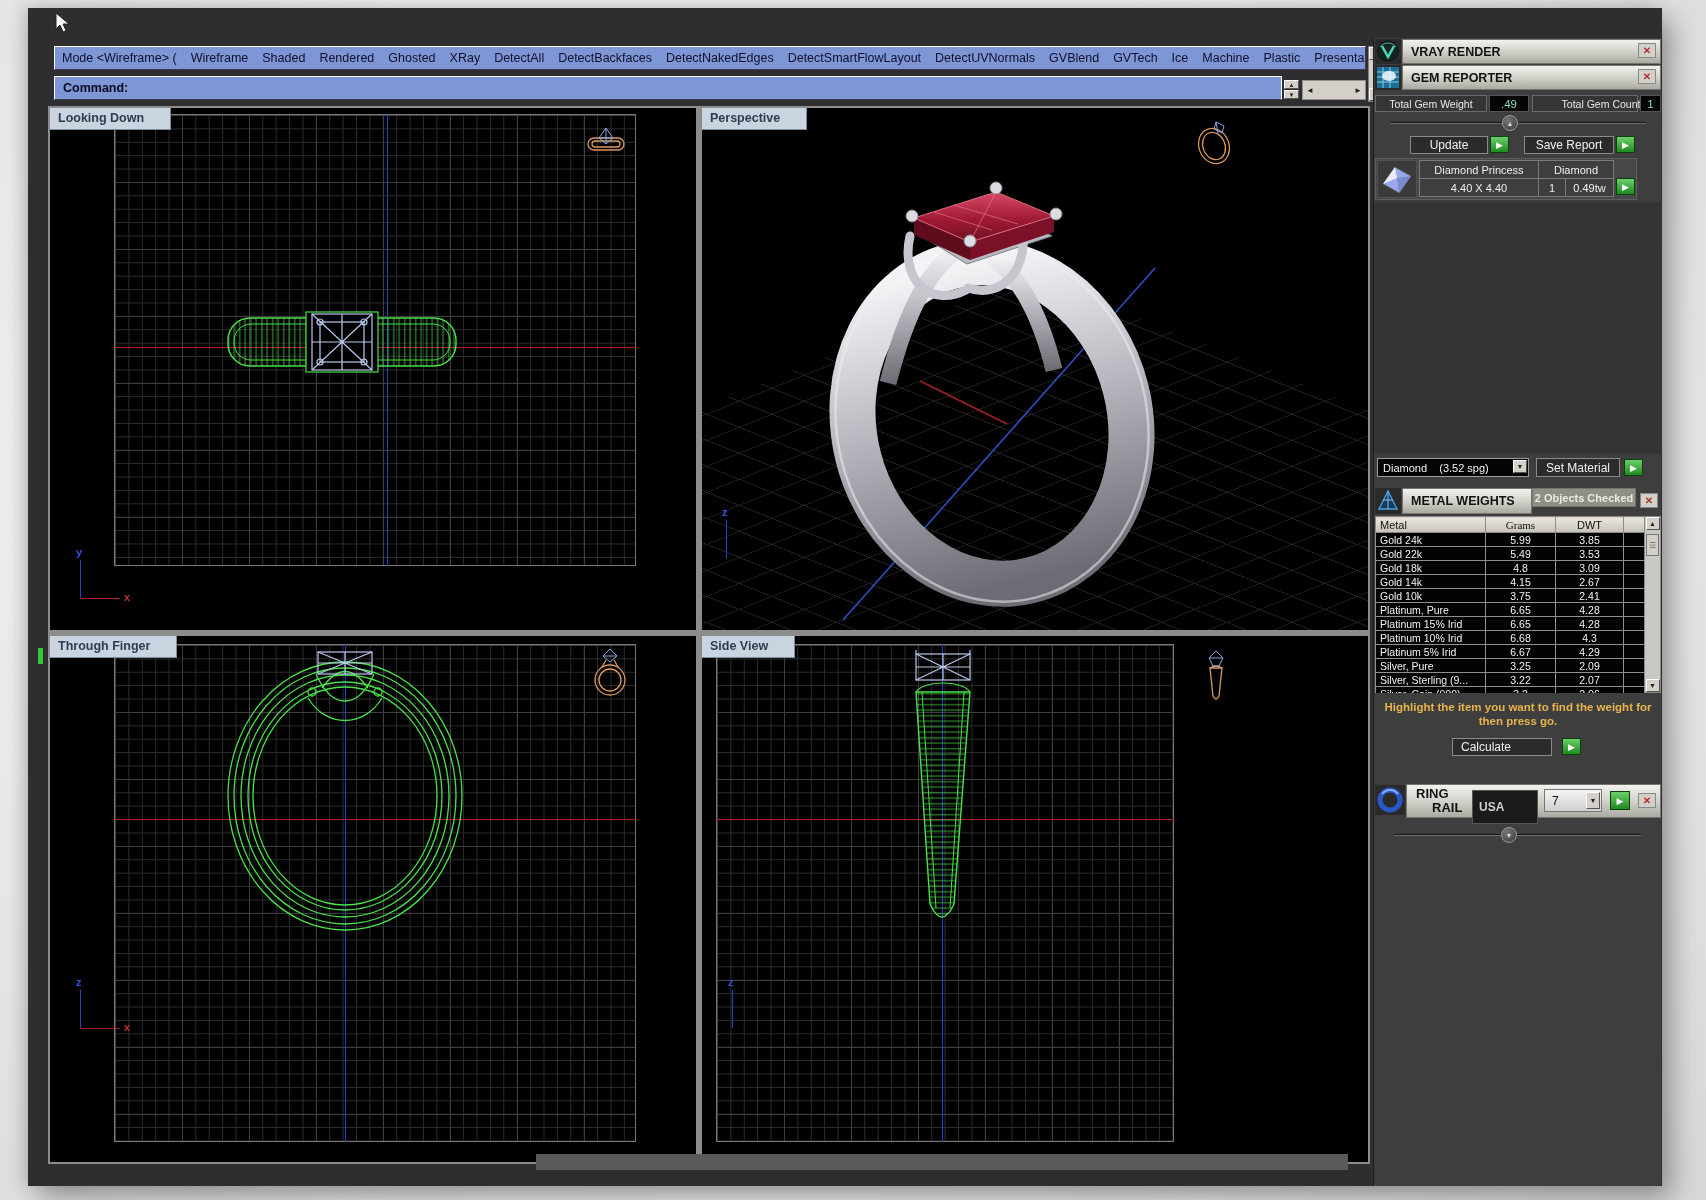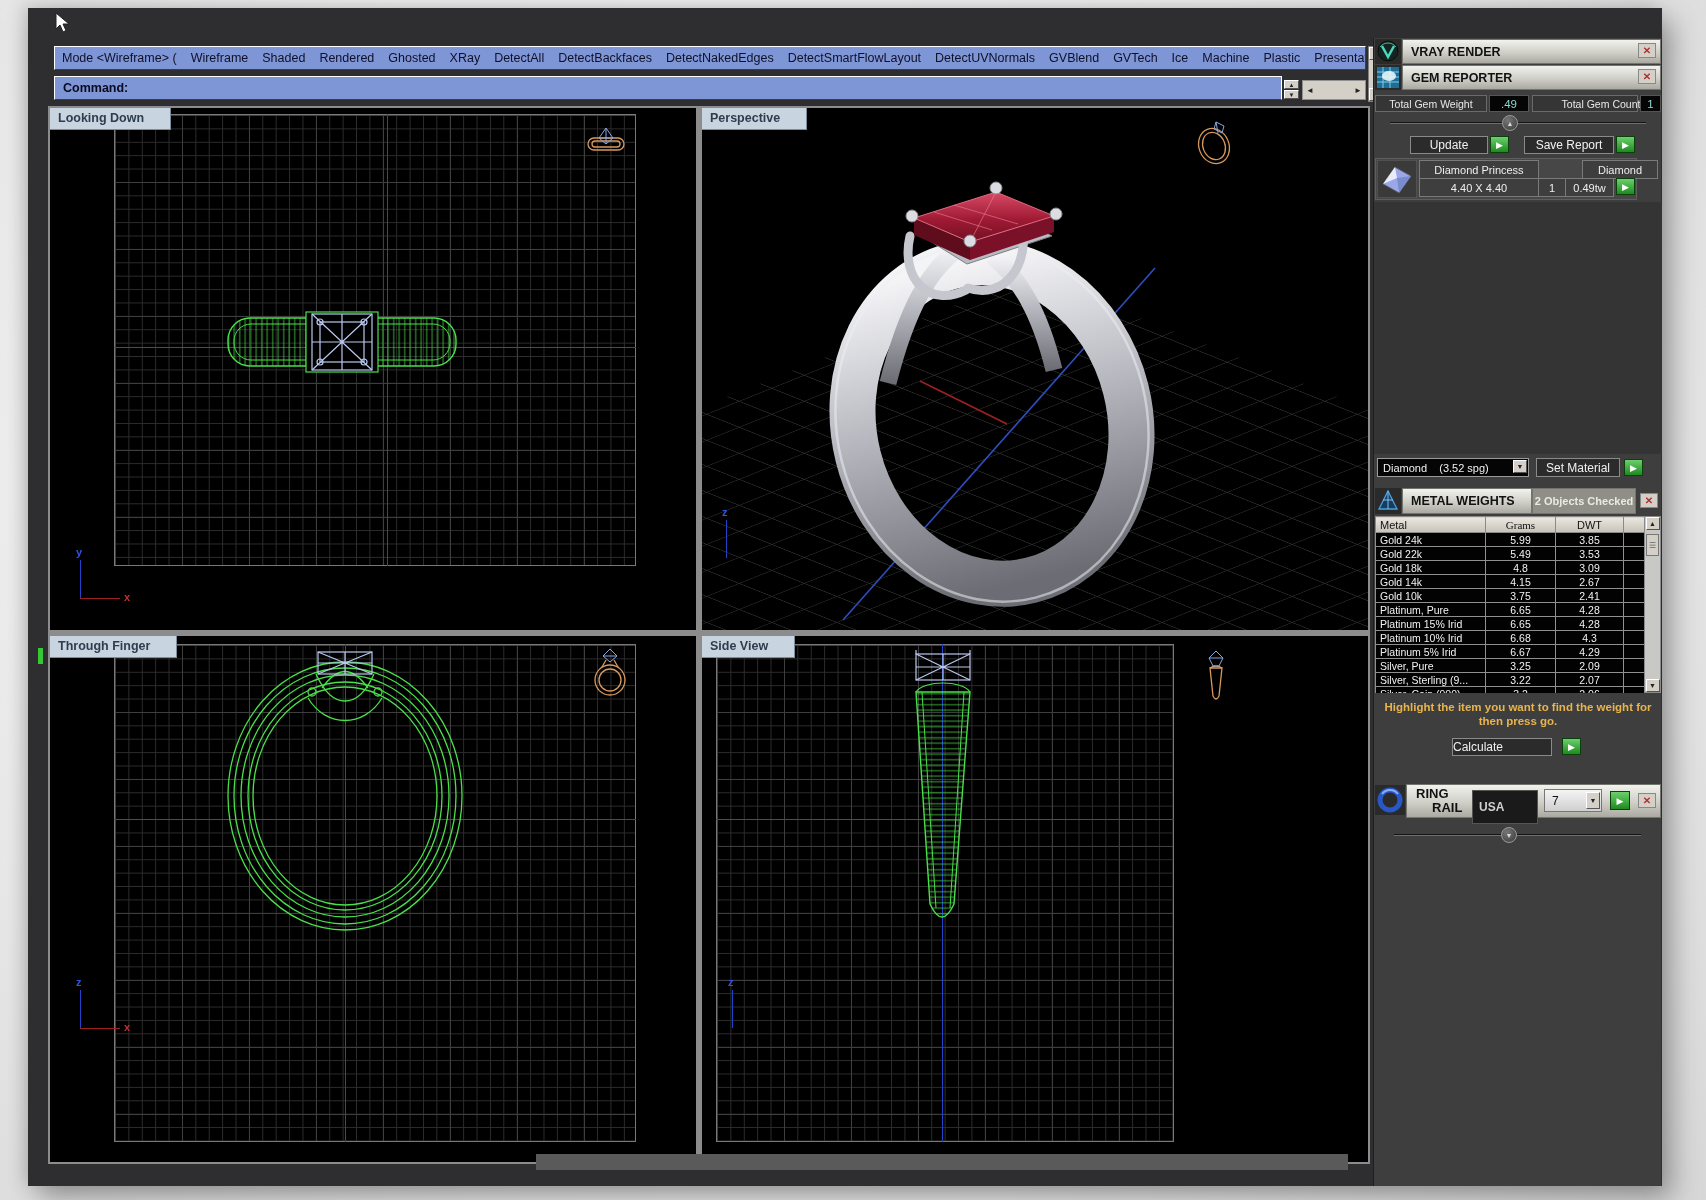--- a/index.html
+++ b/index.html
@@ -401,21 +401,21 @@
     <div class="rp play" style="left:242px; top:98px;">▶</div>
 
     <div class="rp" style="left:1px; top:120px; width:262px; height:42px; background:#474747; border:1px solid #5e5e5e;"></div>
     <svg class="rp" style="left:3px; top:122px;" width="40" height="38">
       <rect width="40" height="38" fill="#3a3a3a" stroke="#666"></rect>
       <polygon points="6,24 18,7 34,16 22,33" fill="#9aa8e8" stroke="#555"></polygon>
       <polygon points="6,24 18,7 20,18 Z" fill="#e8ecfa"></polygon>
       <polygon points="20,18 34,16 22,33" fill="#7a8cd0"></polygon>
     </svg>
     <div class="rp cell" style="left:45px; top:122px; width:120px;">Diamond Princess</div>
-    <div class="rp cell" style="left:164px; top:122px; width:76px;margin-left:44px;">Diamond</div>
+    <div class="rp cell" style="left:164px; top:122px; width:76px;">Diamond</div>
     <div class="rp cell" style="left:45px; top:140px; width:120px;">4.40 X 4.40</div>
     <div class="rp cell" style="left:164px; top:140px; width:28px;">1</div>
     <div class="rp cell" style="left:191px; top:140px; width:49px;">0.49tw</div>
     <div class="rp play" style="left:242px; top:140px;">▶</div>
 
     <div class="rp" style="left:0px; top:164px; width:288px; height:252px; background:#343434;"></div>
 
     <div class="rp" style="left:3px; top:420px; width:152px; height:19px; background:#050505; border:1px solid #9a9a9a; color:#f0f0f0; font-size:11px; display:flex; align-items:center; padding-left:5px;">
       <span style="white-space:pre;">Diamond    (3.52 spg)</span>
     </div>
@@ -424,21 +424,21 @@
     <div class="rp play" style="left:250px; top:421px;">▶</div>
 
     <svg class="rp" style="left:1px; top:450px;" width="26" height="26">
       <rect width="26" height="26" fill="#2a2a2a"></rect>
       <path d="M13,3 L22,21 H4 Z" fill="#1a3c5c" stroke="#4aa0e0" stroke-width="1.3"></path>
       <path d="M13,3 L13,21 M8,12 H18" stroke="#7ac0f0" stroke-width="1"></path>
     </svg>
     <div class="rp hdr" style="left:28px; top:450px; width:130px; height:26px;">
       <span>METAL WEIGHTS</span>
     </div>
-    <div class="rp" style="left:158px; top:450px; width:104px; height:26px; background:#8f8f88; border:1px solid #74746e; color:#eceadf; font-weight:bold; font-size:11px; display:flex; align-items:center; justify-content:center;">2 Objects Checked</div>
+    <div class="rp" style="left:158px; top:450px; width:104px; height:19px; background:#8f8f88; border:1px solid #74746e; color:#eceadf; font-weight:bold; font-size:11px; display:flex; align-items:center; justify-content:center;">2 Objects Checked</div>
     <div class="rp xbtn" style="left:266px; top:455px;">✕</div>
 
     <div id="metal-table-wrap">
       <table class="metal">
         <colgroup>
             <col class="c1">
             <col class="c2">
             <col class="c3">
             <col class="c4">
           </colgroup>
@@ -530,21 +530,21 @@
       <div class="sbtn">▲</div>
       <div class="thumb">☰</div>
       <div class="sbtn" style="margin-top:auto;">▼</div>
     </div>
 
     <div id="metal-note">
       <div>Highlight the item you want to find the weight for</div>
       <div>then press go.</div>
     </div>
 
-    <div class="rp dbox" style="left:78px; top:700px; width:100px; height:18px; justify-content:flex-start; ">Calculate</div>
+    <div class="rp dbox" style="left:78px; top:700px; width:100px; height:18px; justify-content:flex-start; padding-left:8px;">Calculate</div>
     <div class="rp play" style="left:188px; top:700px;">▶</div>
 
     <svg class="rp" style="left:1px; top:747px;" width="30" height="30">
       <rect width="30" height="30" fill="#2a2a2a"></rect>
       <circle cx="15" cy="15" r="10" fill="none" stroke="#2858c8" stroke-width="5"></circle>
       <path d="M7,9 A10,10 0 0 1 23,9" fill="none" stroke="#8cacf8" stroke-width="2"></path>
     </svg>
     <div class="rp hdr" style="left:32px; top:746px; width:255px; height:34px; position:absolute;"></div>
     <div class="rp" style="left:42px; top:748px; font-weight:bold; font-size:13px; color:#111;">RING</div>
     <div class="rp" style="left:58px; top:762px; font-weight:bold; font-size:13px; color:#111;">RAIL</div>

